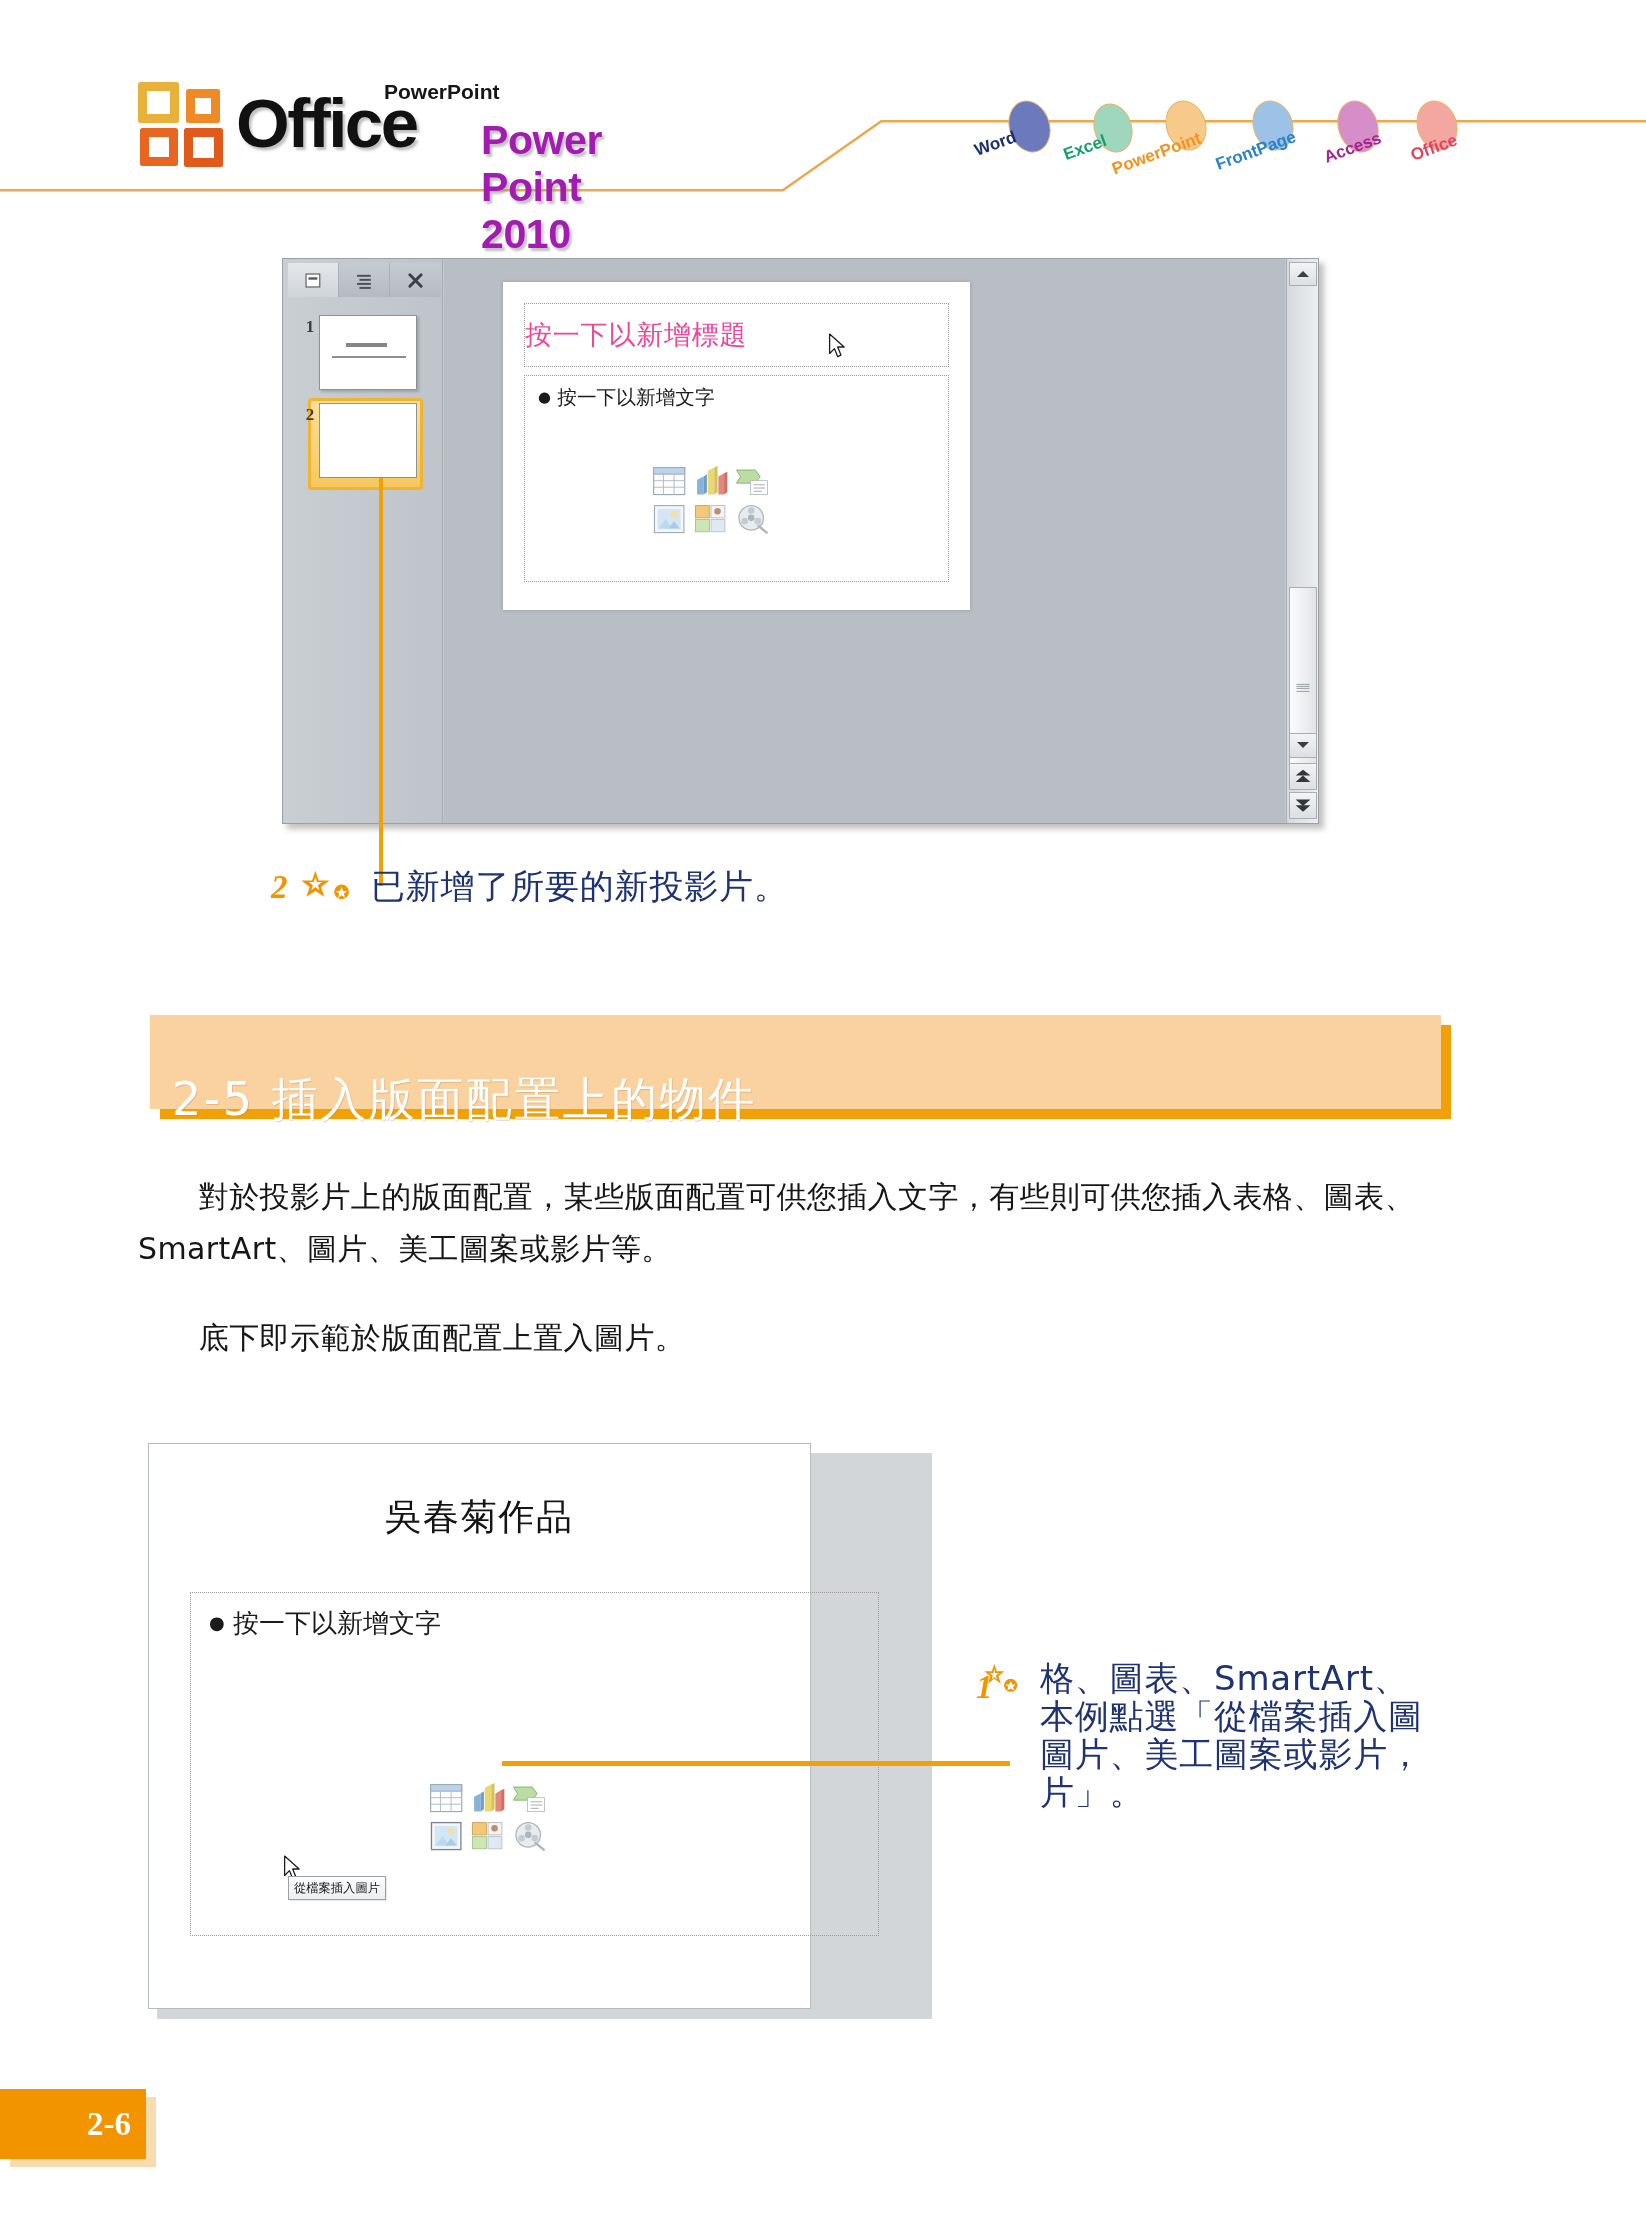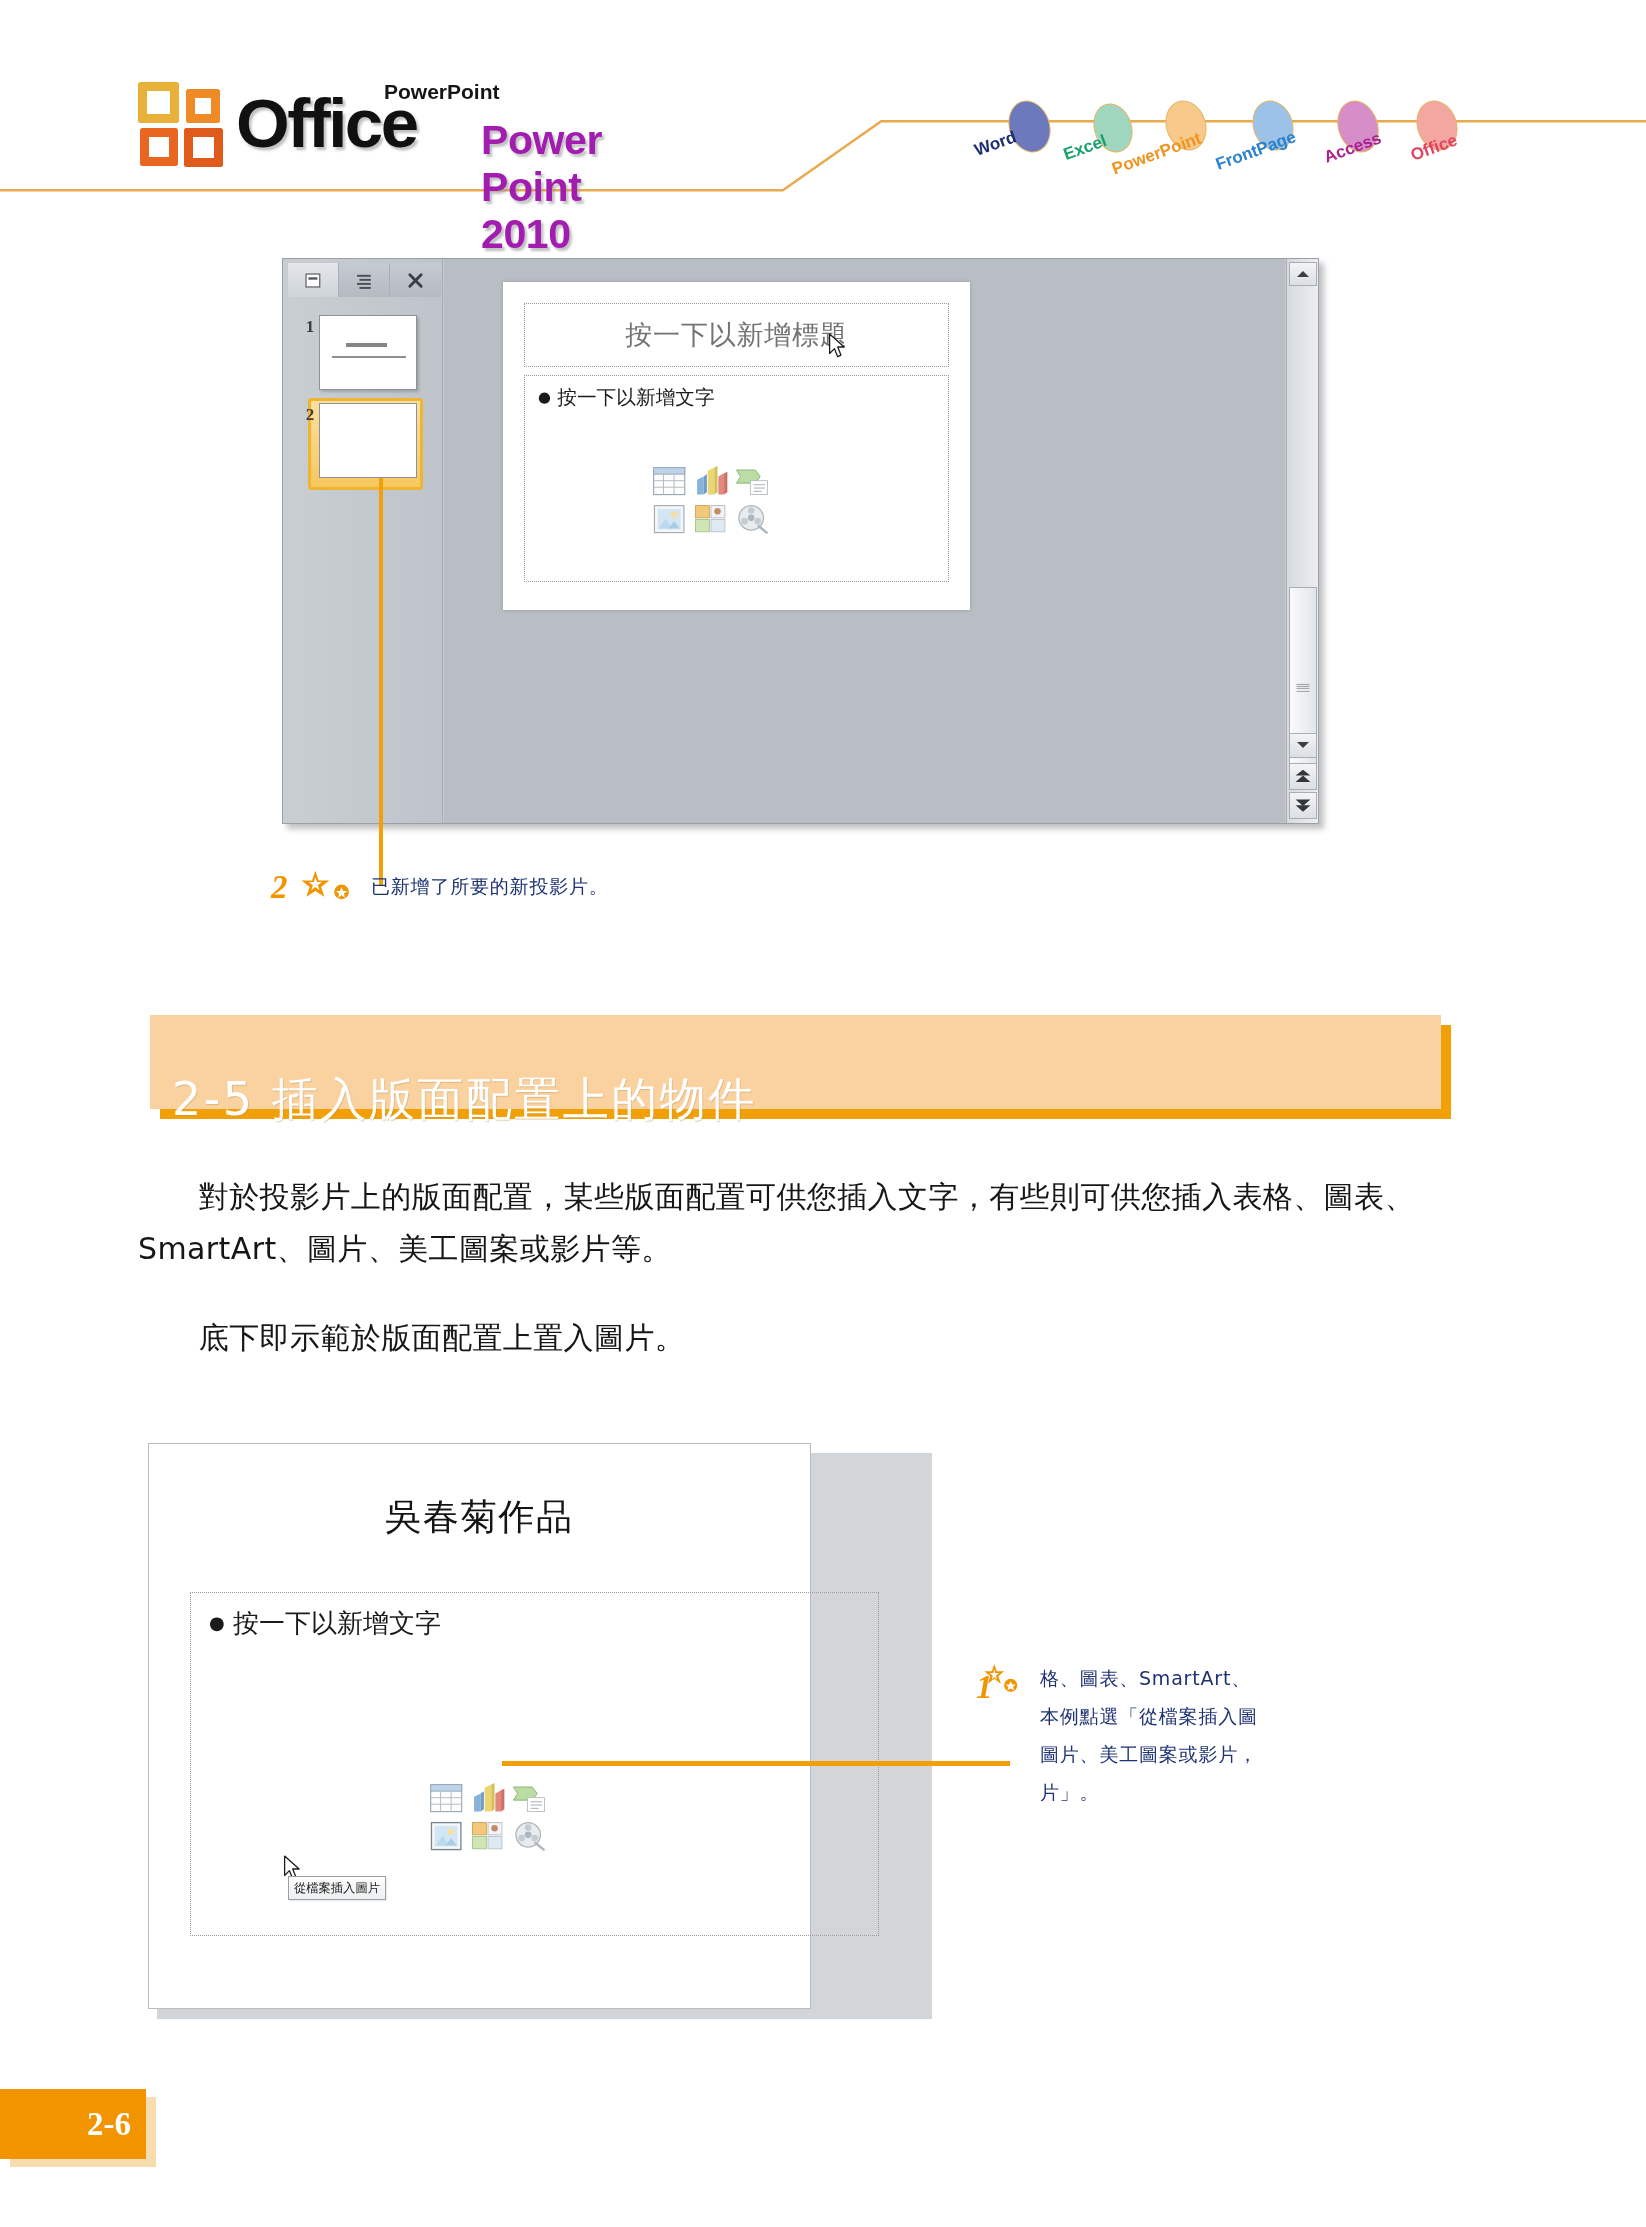--- a/index.html
+++ b/index.html
@@ -174,22 +174,22 @@
     background: #ffffff;
     box-shadow: 0 0 3.3px rgba(90,90,90,0.4);
   }
   .ph-box {
     position: absolute;
     border: 1.6px dotted #9b9b9b;
     box-sizing: border-box;
   }
   .ph-title-text {
     position: absolute;
-    width: 100%; text-align: center;
-    font-size: 27px; color: #737373;
+    width: 100%; 
+    font-size: 27px; color: #ec4899;
     font-family: "DejaVu Serif", "Liberation Serif", serif;
     top: 50%; transform: translateY(-50%);
     letter-spacing: 0.8px;
   }
   .ph-body-text {
     position: absolute;
     left: 13px; top: 8.2px;
     font-size: 19.7px; color: #1b1b1b;
     font-family: "DejaVu Serif", "Liberation Serif", serif;
   }
@@ -249,21 +249,21 @@
     font-weight: bold;
     font-family: "Liberation Serif", serif;
   }
   .badge-num {
     font-size: 33px; line-height: 33px;
     font-style: italic;
   }
   .callout-text {
     position: absolute;
     color: #1f3373;
-    font-size: 19px;
+    font-size: 34px;
     line-height: 38px;
     font-family: "DejaVu Sans", "Liberation Sans", sans-serif;
     letter-spacing: 0.8px;
   }
 
   
   .sec-shadow {
     position: absolute;
     left: 160px; top: 1025px;
     width: 1291px; height: 94px;

